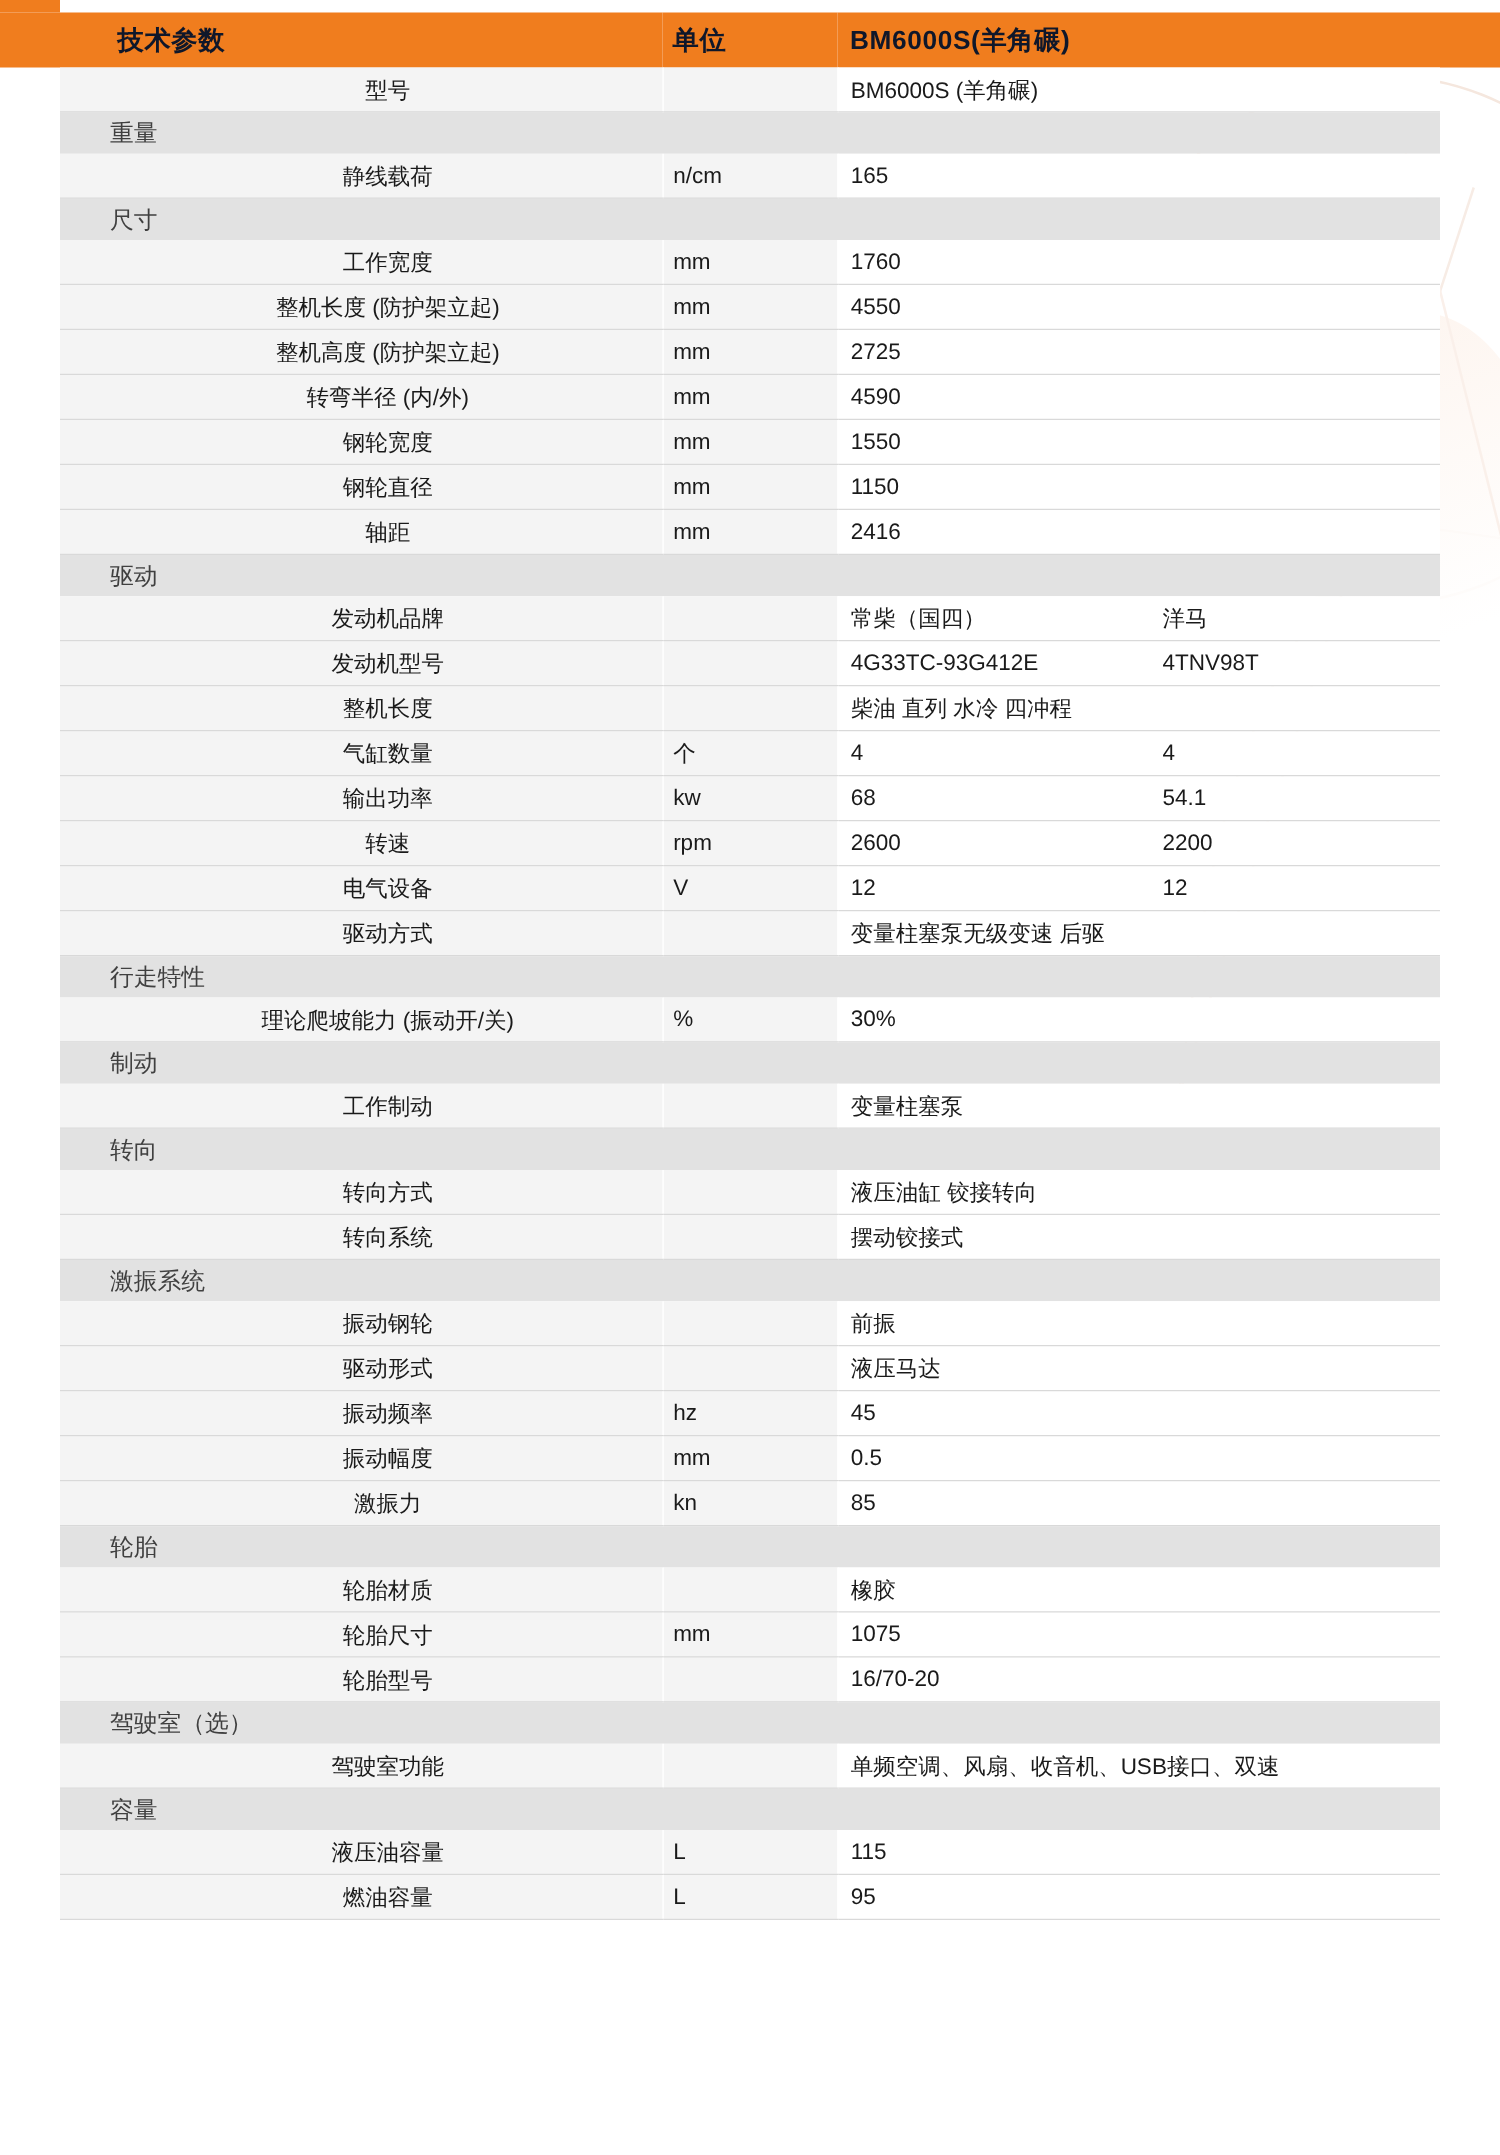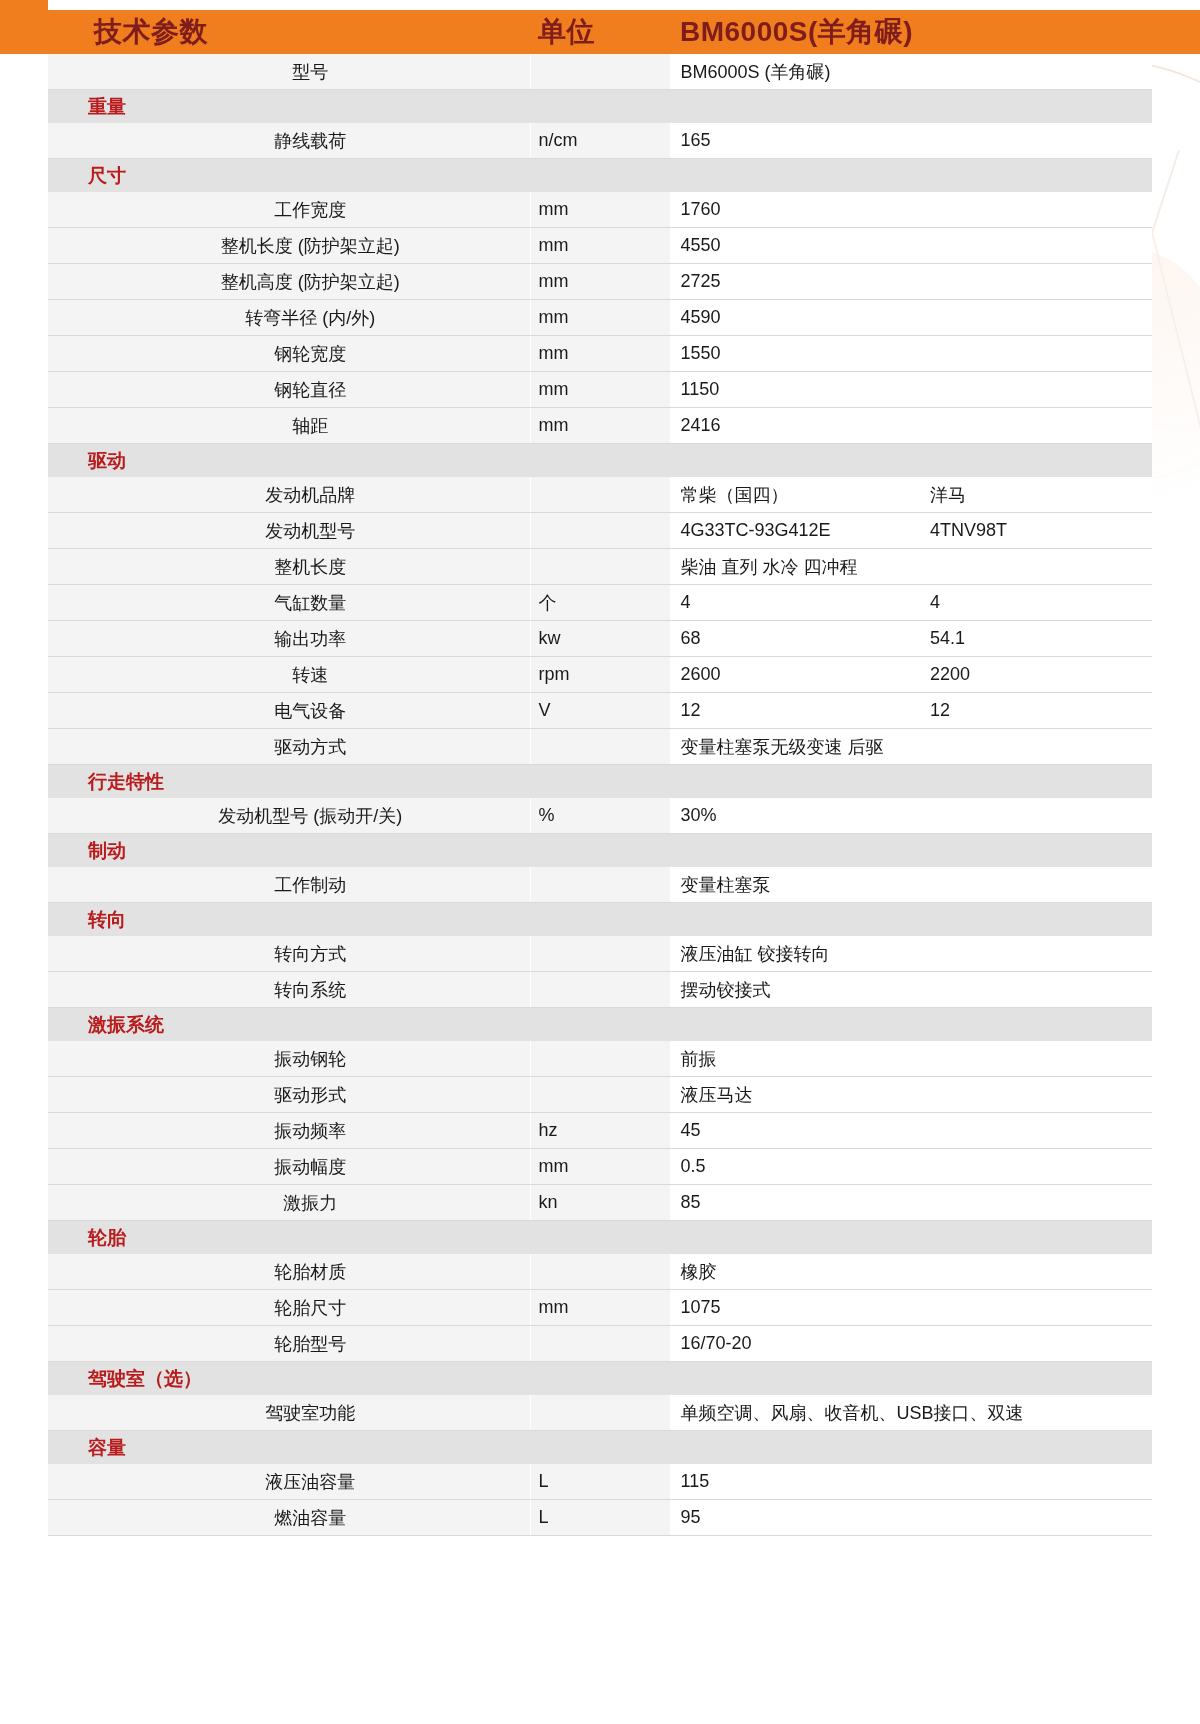--- a/index.html
+++ b/index.html
@@ -92,37 +92,37 @@
   }
 
   table.spec col.c-name  { width: 482px; }
   table.spec col.c-unit  { width: 140px; }
   table.spec col.c-v1    { width: 250px; }
   table.spec col.c-v2    { width: 232px; }
 
   
   tr.hdr td {
     background: #f07d1e;
-    color: #7f1d1d;
-    font-size: 28px;
+    color: #0f172a;
+    font-size: 21px;
     font-weight: bold;
     height: 44px;
     padding: 0 0 0 46px;
     vertical-align: middle;
     letter-spacing: .5px;
   }
   tr.hdr td.unit { padding-left: 8px; }
   tr.hdr td.val  { padding-left: 10px; }
 
   
   tr.section td {
     background: #e2e2e2;
-    color: #b91c1c;
+    color: #404040;
     font-size: 19px;
-    font-weight: bold;
+    font-weight: normal;
     height: 33px;
     padding: 0 0 0 40px;
     vertical-align: middle;
   }
 
   
   tr.row td {
     height: 33px;
     font-size: 18px;
     color: #1a1a1a;
@@ -319,21 +319,21 @@
         </tr>
         <tr class="row">
           <td class="name">驱动方式</td>
           <td class="unit"></td>
           <td class="wide" colspan="2">变量柱塞泵无级变速  后驱</td>
         </tr>
         <tr class="section">
           <td colspan="4">行走特性</td>
         </tr>
         <tr class="row">
-          <td class="name">发动机型号 (振动开/关)</td>
+          <td class="name">理论爬坡能力 (振动开/关)</td>
           <td class="unit">%</td>
           <td class="v1">30%</td>
           <td class="v2"></td>
         </tr>
         <tr class="section">
           <td colspan="4">制动</td>
         </tr>
         <tr class="row">
           <td class="name">工作制动</td>
           <td class="unit"></td>

